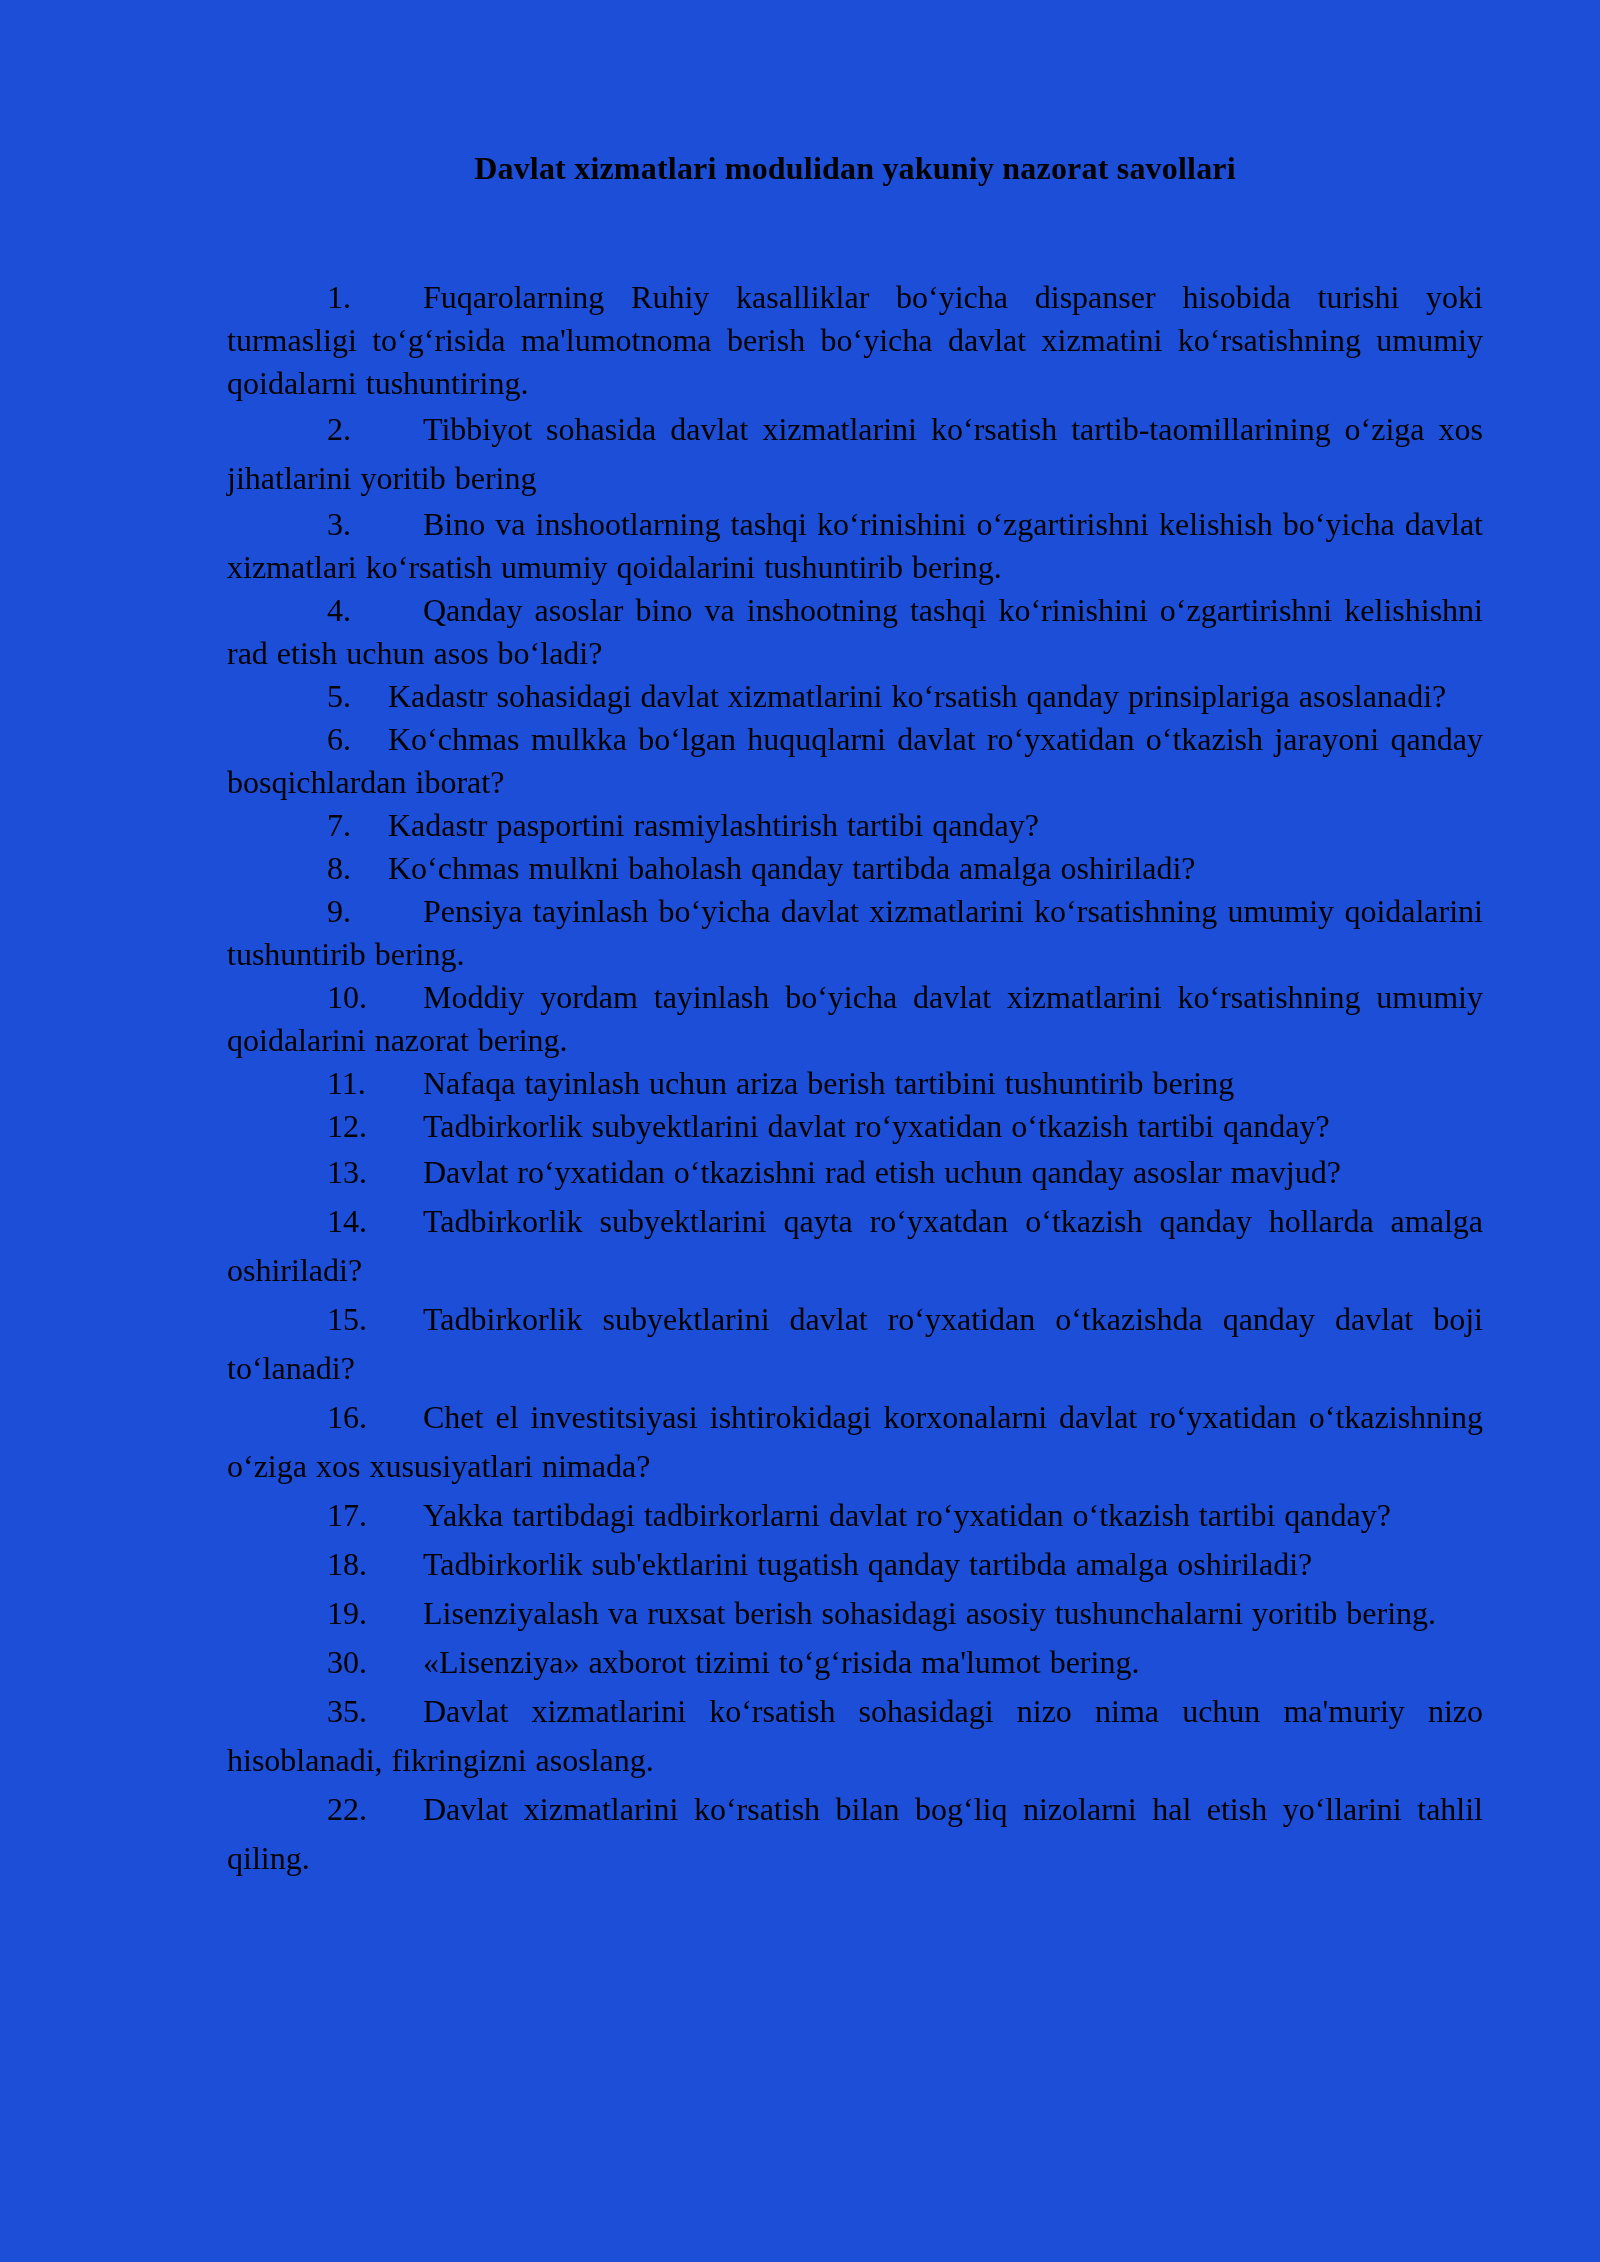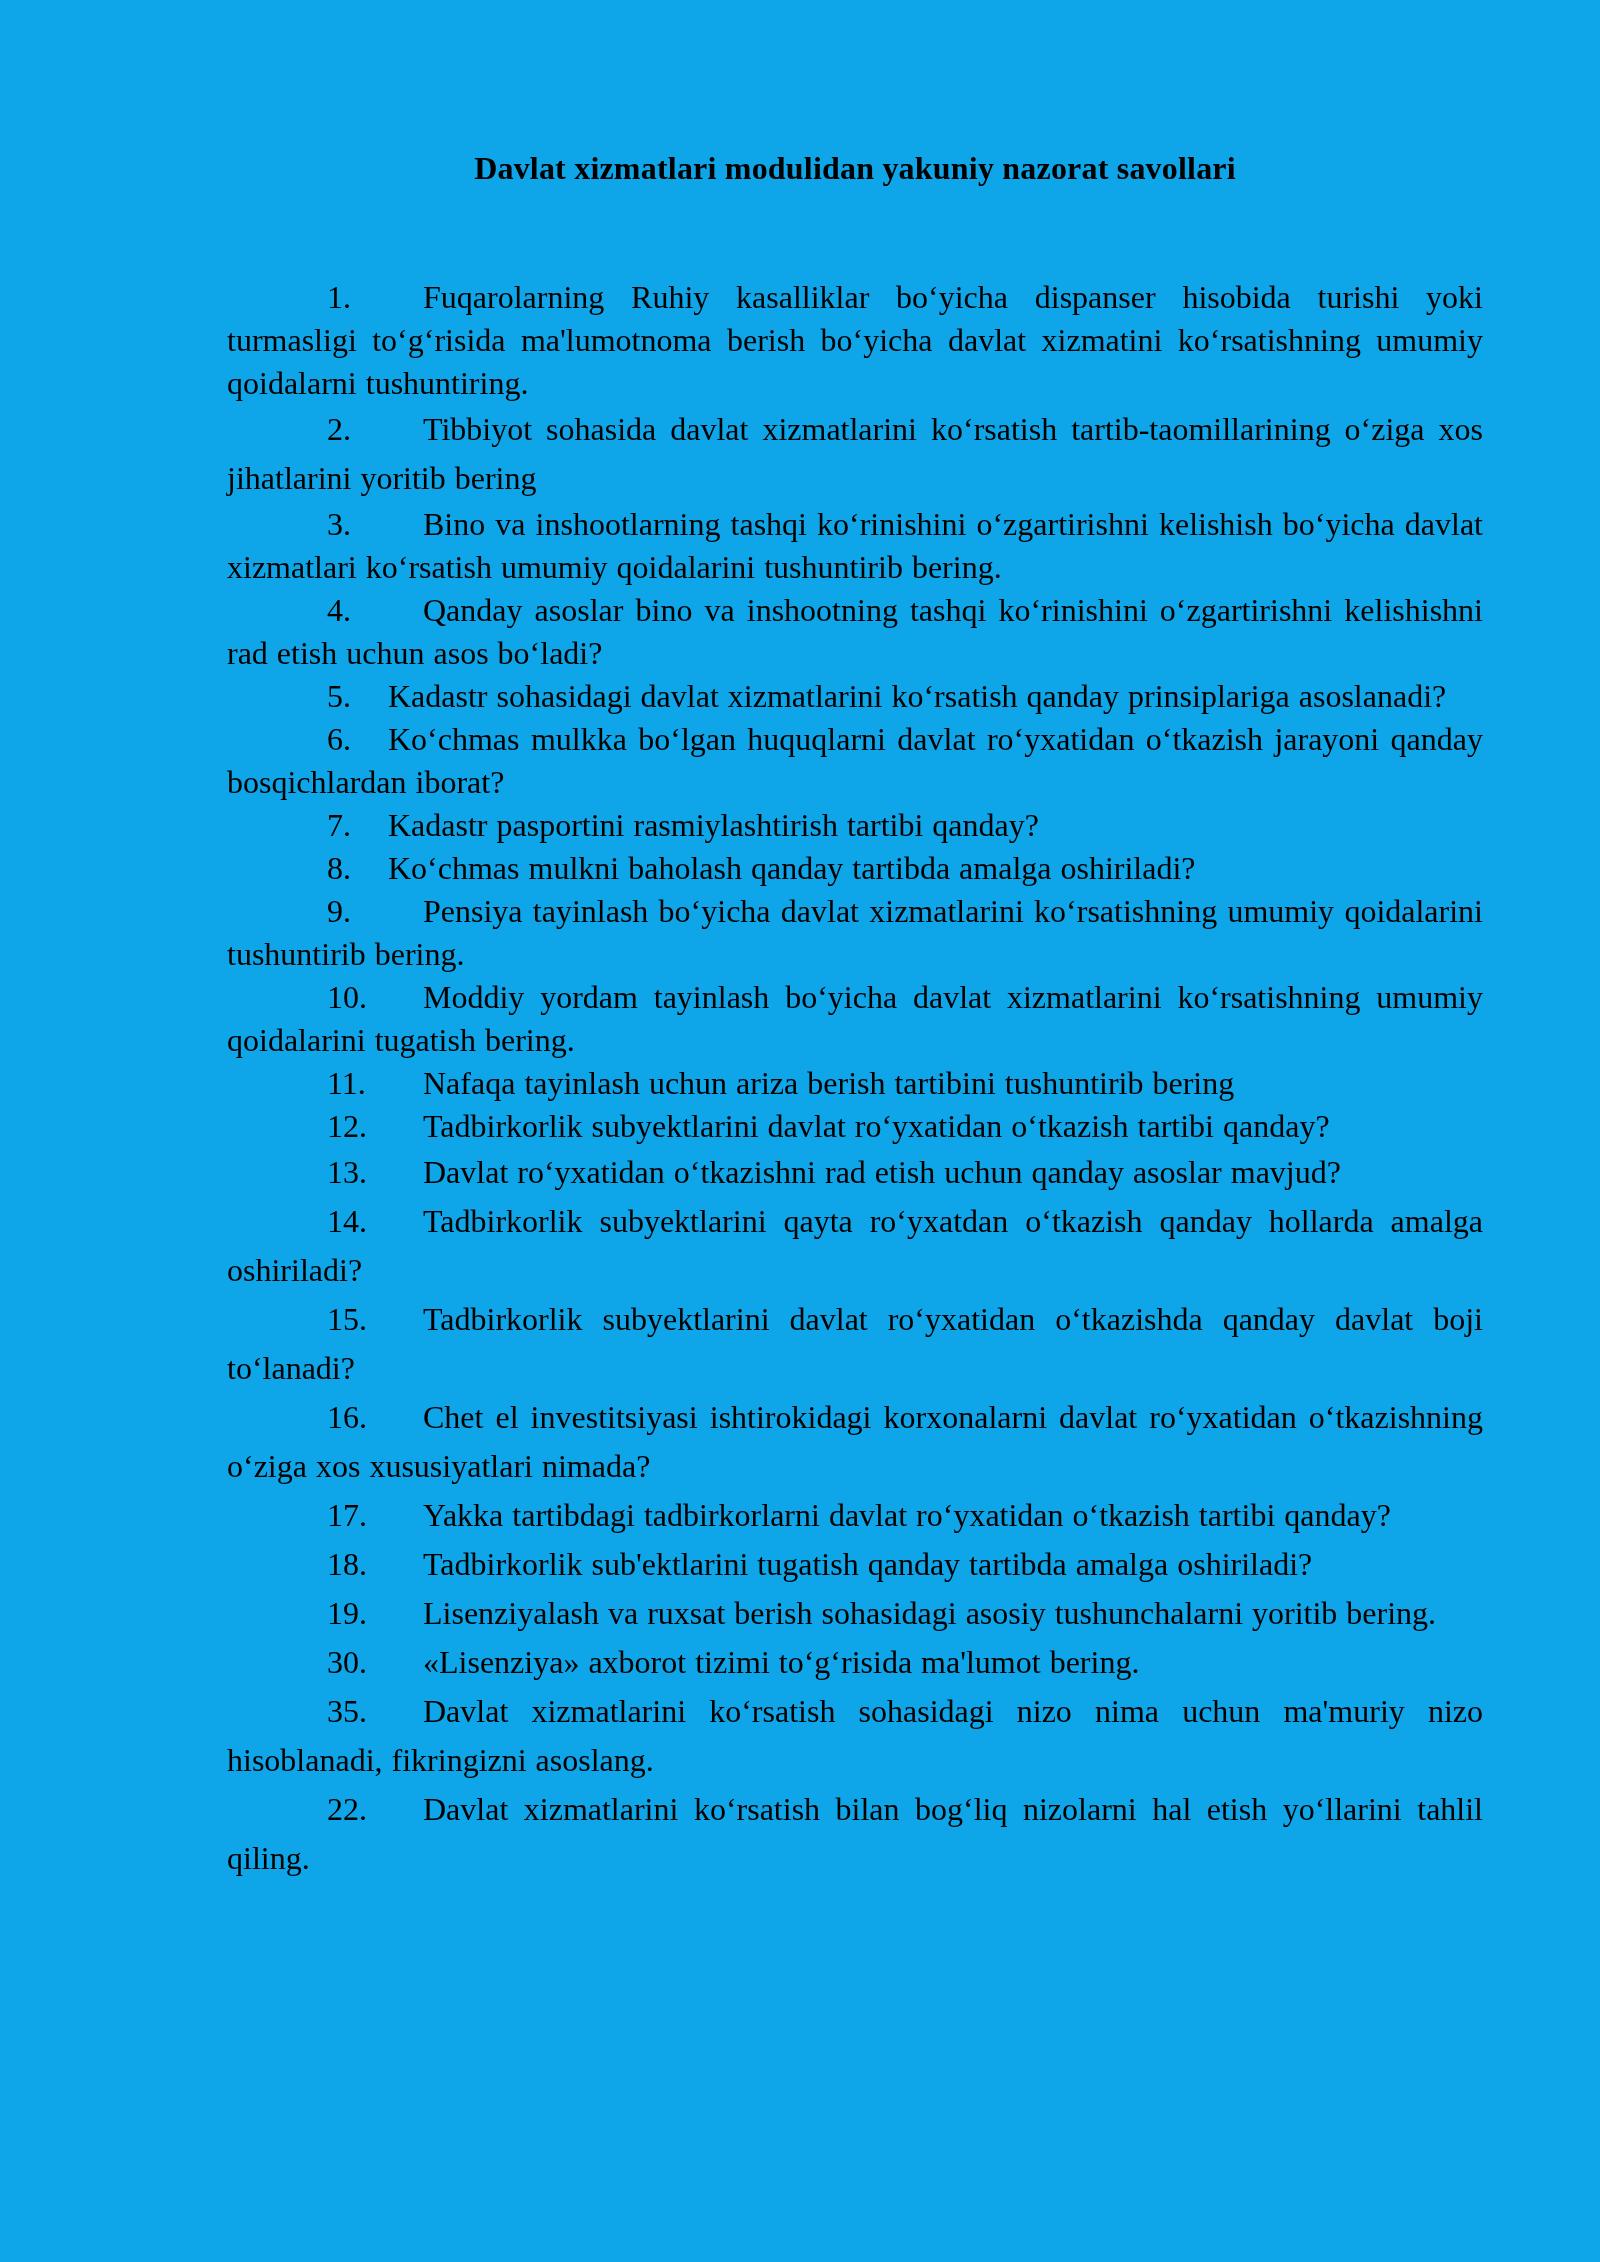--- a/index.html
+++ b/index.html
@@ -11,21 +11,21 @@
     width: 1600px;
     height: 2262px;
     overflow: hidden;
     font-family: "Liberation Serif", "DejaVu Serif", serif;
     color: #000000;
   }
   .page {
     position: relative;
     width: 1600px;
     height: 2262px;
-    background: #0ea5e9;
+    background: #1d4ed8;
   }
   .content {
     position: absolute;
     left: 227px;
     top: 0;
     width: 1256px;
   }
   .doc-title {
     margin: 0;
     padding-top: 148px;
@@ -69,21 +69,21 @@
     <div class="question-list">
         <p class="question"><span class="num">1.</span><span>Fuqarolarning Ruhiy kasalliklar boʻyicha dispanser hisobida turishi yoki turmasligi toʻgʻrisida ma'lumotnoma berish boʻyicha davlat xizmatini koʻrsatishning umumiy qoidalarni tushuntiring.</span></p>
         <p class="question loose"><span class="num">2.</span><span>Tibbiyot sohasida davlat xizmatlarini koʻrsatish tartib-taomillarining oʻziga xos jihatlarini yoritib bering</span></p>
         <p class="question"><span class="num">3.</span><span>Bino va inshootlarning tashqi koʻrinishini oʻzgartirishni kelishish boʻyicha davlat xizmatlari koʻrsatish umumiy qoidalarini tushuntirib bering.</span></p>
         <p class="question"><span class="num">4.</span><span>Qanday asoslar bino va inshootning tashqi koʻrinishini oʻzgartirishni kelishishni rad etish uchun asos boʻladi?</span></p>
         <p class="question"><span class="num narrow">5.</span><span>Kadastr sohasidagi davlat xizmatlarini koʻrsatish qanday prinsiplariga asoslanadi?</span></p>
         <p class="question"><span class="num narrow">6.</span><span>Koʻchmas mulkka boʻlgan huquqlarni davlat roʻyxatidan oʻtkazish jarayoni qanday bosqichlardan iborat?</span></p>
         <p class="question"><span class="num narrow">7.</span><span>Kadastr pasportini rasmiylashtirish tartibi qanday?</span></p>
         <p class="question"><span class="num narrow">8.</span><span>Koʻchmas mulkni baholash qanday tartibda amalga oshiriladi?</span></p>
         <p class="question"><span class="num">9.</span><span>Pensiya tayinlash boʻyicha davlat xizmatlarini koʻrsatishning umumiy qoidalarini tushuntirib bering.</span></p>
-        <p class="question"><span class="num">10.</span><span>Moddiy yordam tayinlash boʻyicha davlat xizmatlarini koʻrsatishning umumiy qoidalarini tugatish bering.</span></p>
+        <p class="question"><span class="num">10.</span><span>Moddiy yordam tayinlash boʻyicha davlat xizmatlarini koʻrsatishning umumiy qoidalarini nazorat bering.</span></p>
         <p class="question"><span class="num">11.</span><span>Nafaqa tayinlash uchun ariza berish tartibini tushuntirib bering</span></p>
         <p class="question"><span class="num">12.</span><span>Tadbirkorlik subyektlarini davlat roʻyxatidan oʻtkazish tartibi qanday?</span></p>
         <p class="question loose"><span class="num">13.</span><span>Davlat roʻyxatidan oʻtkazishni rad etish uchun qanday asoslar mavjud?</span></p>
         <p class="question loose"><span class="num">14.</span><span>Tadbirkorlik subyektlarini qayta roʻyxatdan oʻtkazish qanday hollarda amalga oshiriladi?</span></p>
         <p class="question loose"><span class="num">15.</span><span>Tadbirkorlik subyektlarini davlat roʻyxatidan oʻtkazishda qanday davlat boji toʻlanadi?</span></p>
         <p class="question loose"><span class="num">16.</span><span>Chet el investitsiyasi ishtirokidagi korxonalarni davlat roʻyxatidan oʻtkazishning oʻziga xos xususiyatlari nimada?</span></p>
         <p class="question loose"><span class="num">17.</span><span>Yakka tartibdagi tadbirkorlarni davlat roʻyxatidan oʻtkazish tartibi qanday?</span></p>
         <p class="question loose"><span class="num">18.</span><span>Tadbirkorlik sub'ektlarini tugatish qanday tartibda amalga oshiriladi?</span></p>
         <p class="question loose"><span class="num">19.</span><span>Lisenziyalash va ruxsat berish sohasidagi asosiy tushunchalarni yoritib bering.</span></p>
         <p class="question loose"><span class="num">30.</span><span>«Lisenziya» axborot tizimi toʻgʻrisida ma'lumot bering.</span></p>

